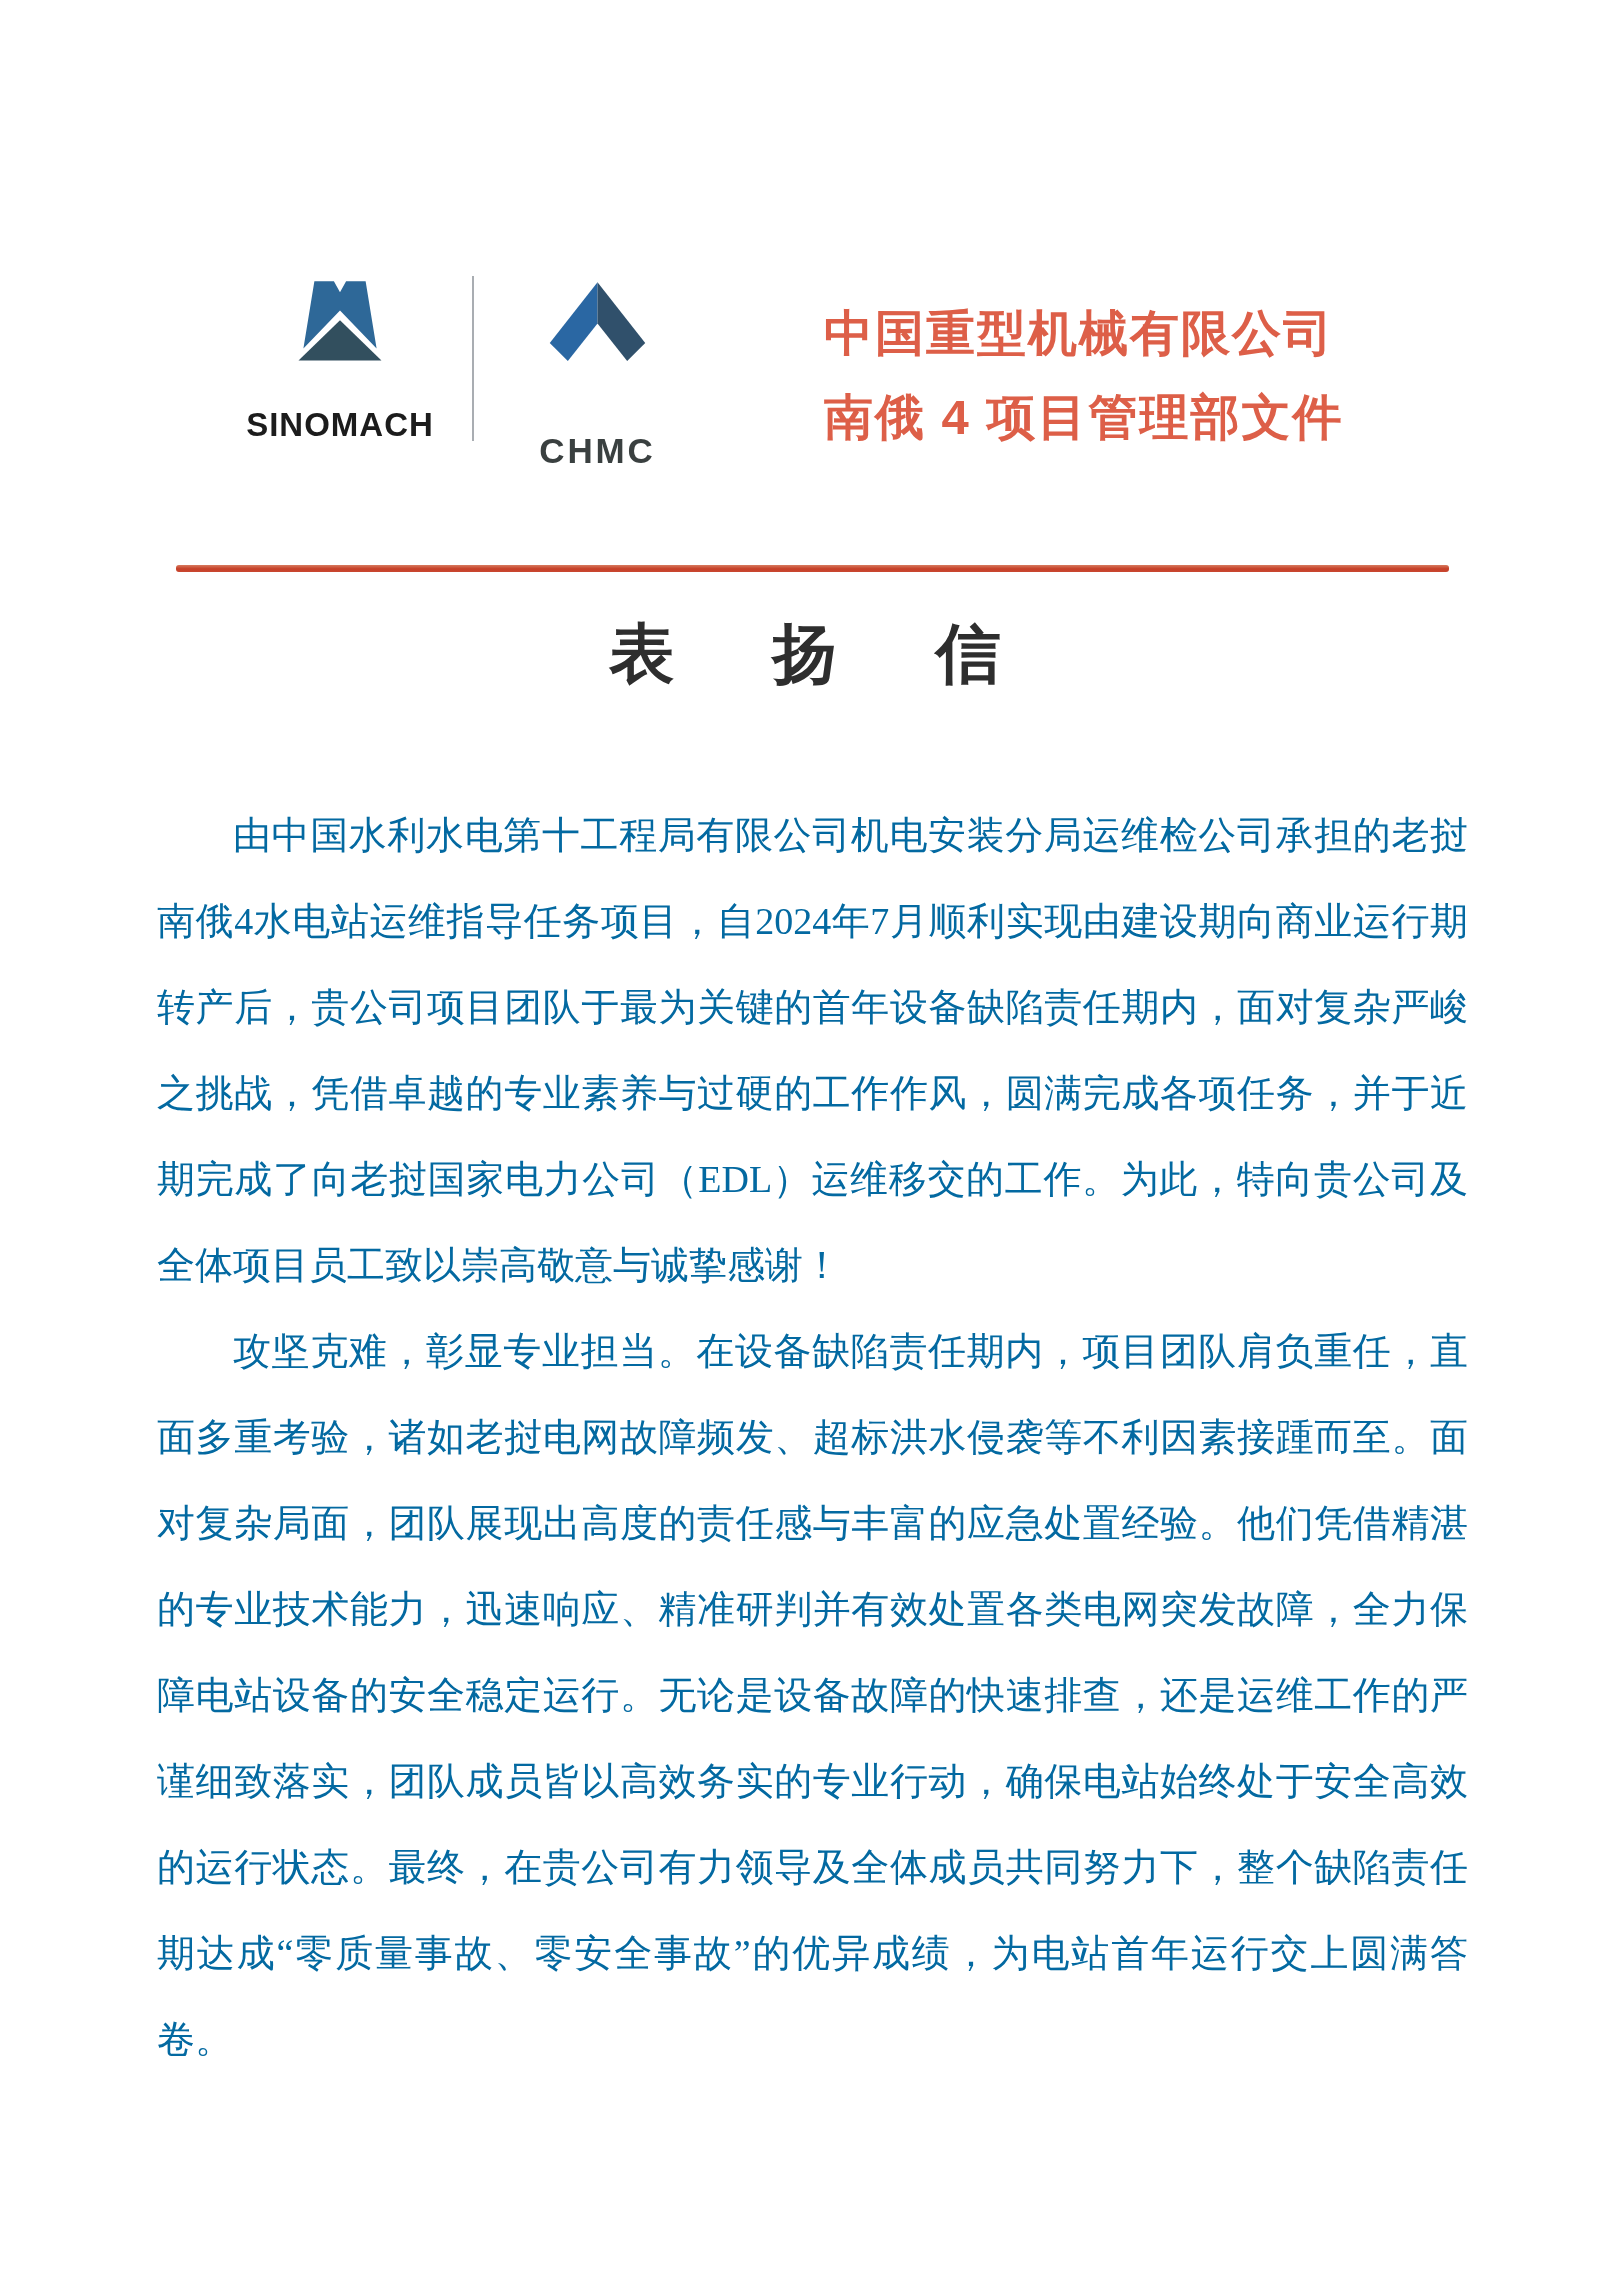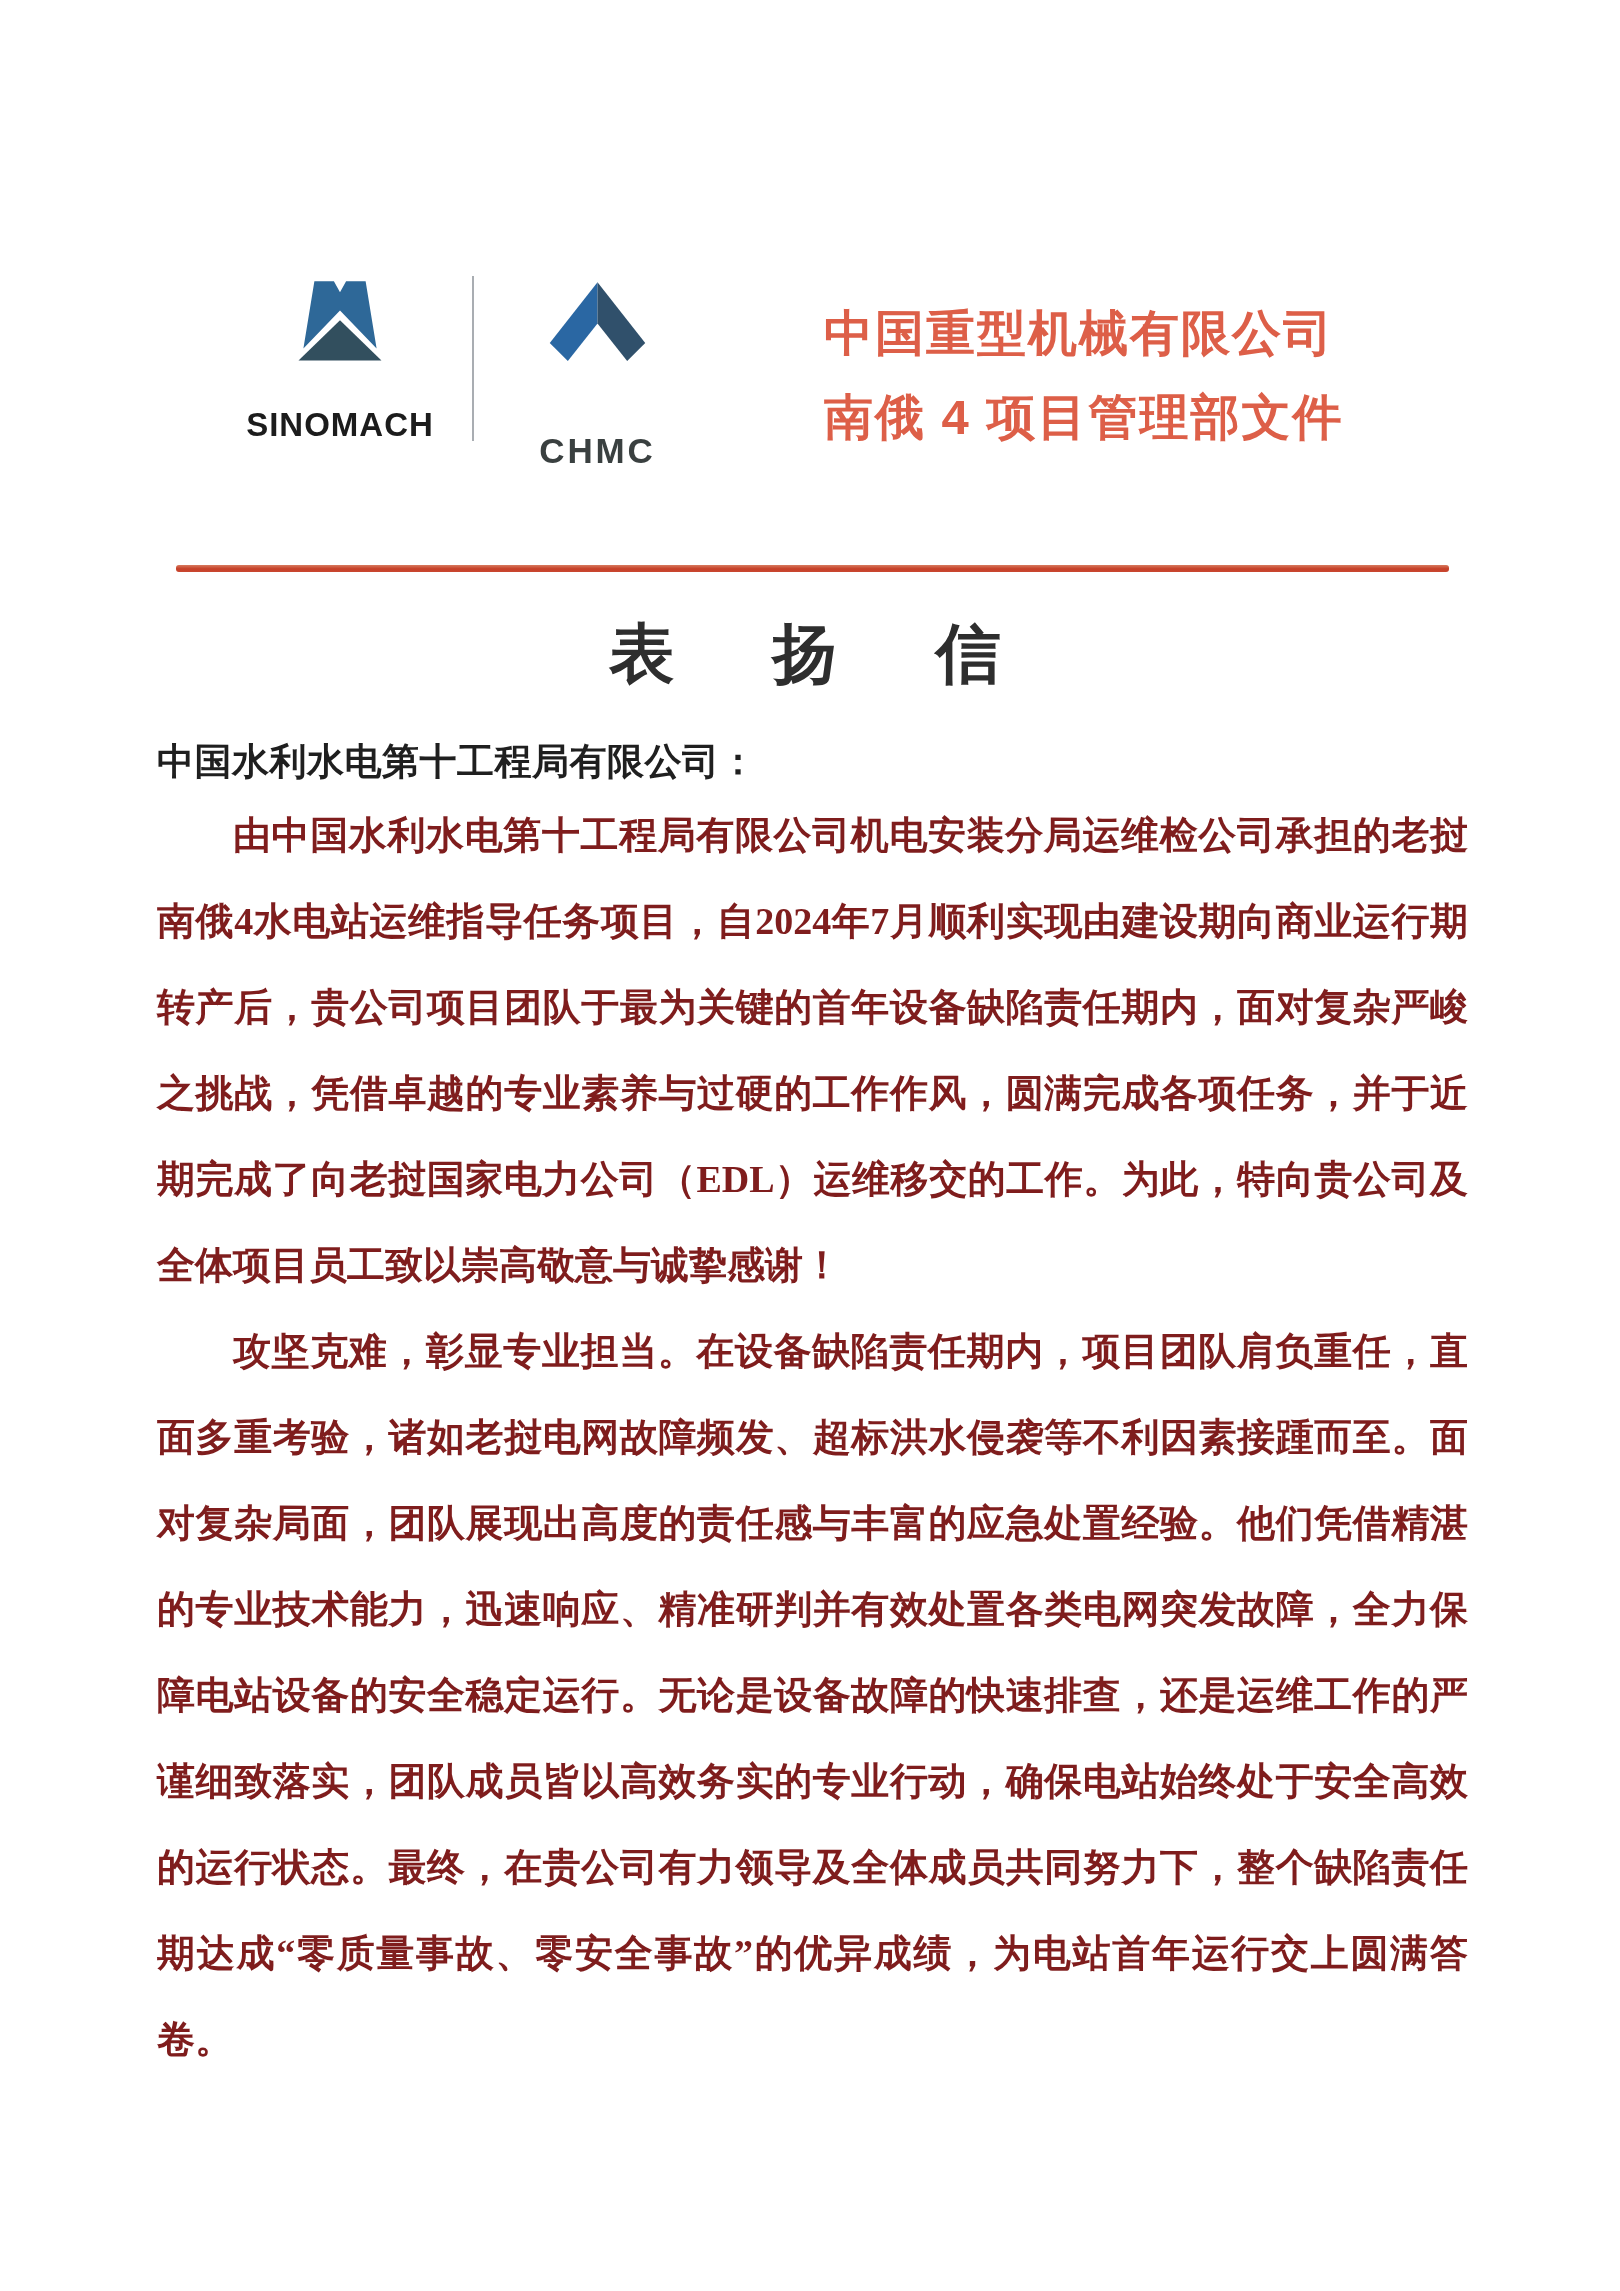--- a/index.html
+++ b/index.html
@@ -102,23 +102,22 @@
     letter-spacing: 0.5px;
   }
 
   .body-text {
     position: absolute;
     left: 157px;
     top: 792px;
     width: 1311px;
     font-size: 38px;
     line-height: 86px;
-    color: #7f1d1d;
+    color: #0369a1;
     text-align: justify;
-    font-weight: bold;
   }
   .body-text p {
     margin: 0;
     text-indent: 2em;
   }
 </style>
 </head>
 <body>
 
 <div class="page">
@@ -150,21 +149,20 @@
     <div class="org-title">
       <div>中国重型机械有限公司</div>
       <div>南俄 4 项目管理部文件</div>
     </div>
 
     <div class="red-rule"></div>
   </div>
 
   <h1 class="doc-title">表 扬 信</h1>
 
-  <div class="salutation">中国水利水电第十工程局有限公司：</div>
 
   <div class="body-text">
     <p>由中国水利水电第十工程局有限公司机电安装分局运维检公司承担的老挝南俄4水电站运维指导任务项目，自2024年7月顺利实现由建设期向商业运行期转产后，贵公司项目团队于最为关键的首年设备缺陷责任期内，面对复杂严峻之挑战，凭借卓越的专业素养与过硬的工作作风，圆满完成各项任务，并于近期完成了向老挝国家电力公司（EDL）运维移交的工作。为此，特向贵公司及全体项目员工致以崇高敬意与诚挚感谢！</p>
     <p>攻坚克难，彰显专业担当。在设备缺陷责任期内，项目团队肩负重任，直面多重考验，诸如老挝电网故障频发、超标洪水侵袭等不利因素接踵而至。面对复杂局面，团队展现出高度的责任感与丰富的应急处置经验。他们凭借精湛的专业技术能力，迅速响应、精准研判并有效处置各类电网突发故障，全力保障电站设备的安全稳定运行。无论是设备故障的快速排查，还是运维工作的严谨细致落实，团队成员皆以高效务实的专业行动，确保电站始终处于安全高效的运行状态。最终，在贵公司有力领导及全体成员共同努力下，整个缺陷责任期达成“零质量事故、零安全事故”的优异成绩，为电站首年运行交上圆满答卷。</p>
   </div>
 
 </div>
 
 
 </body></html>

